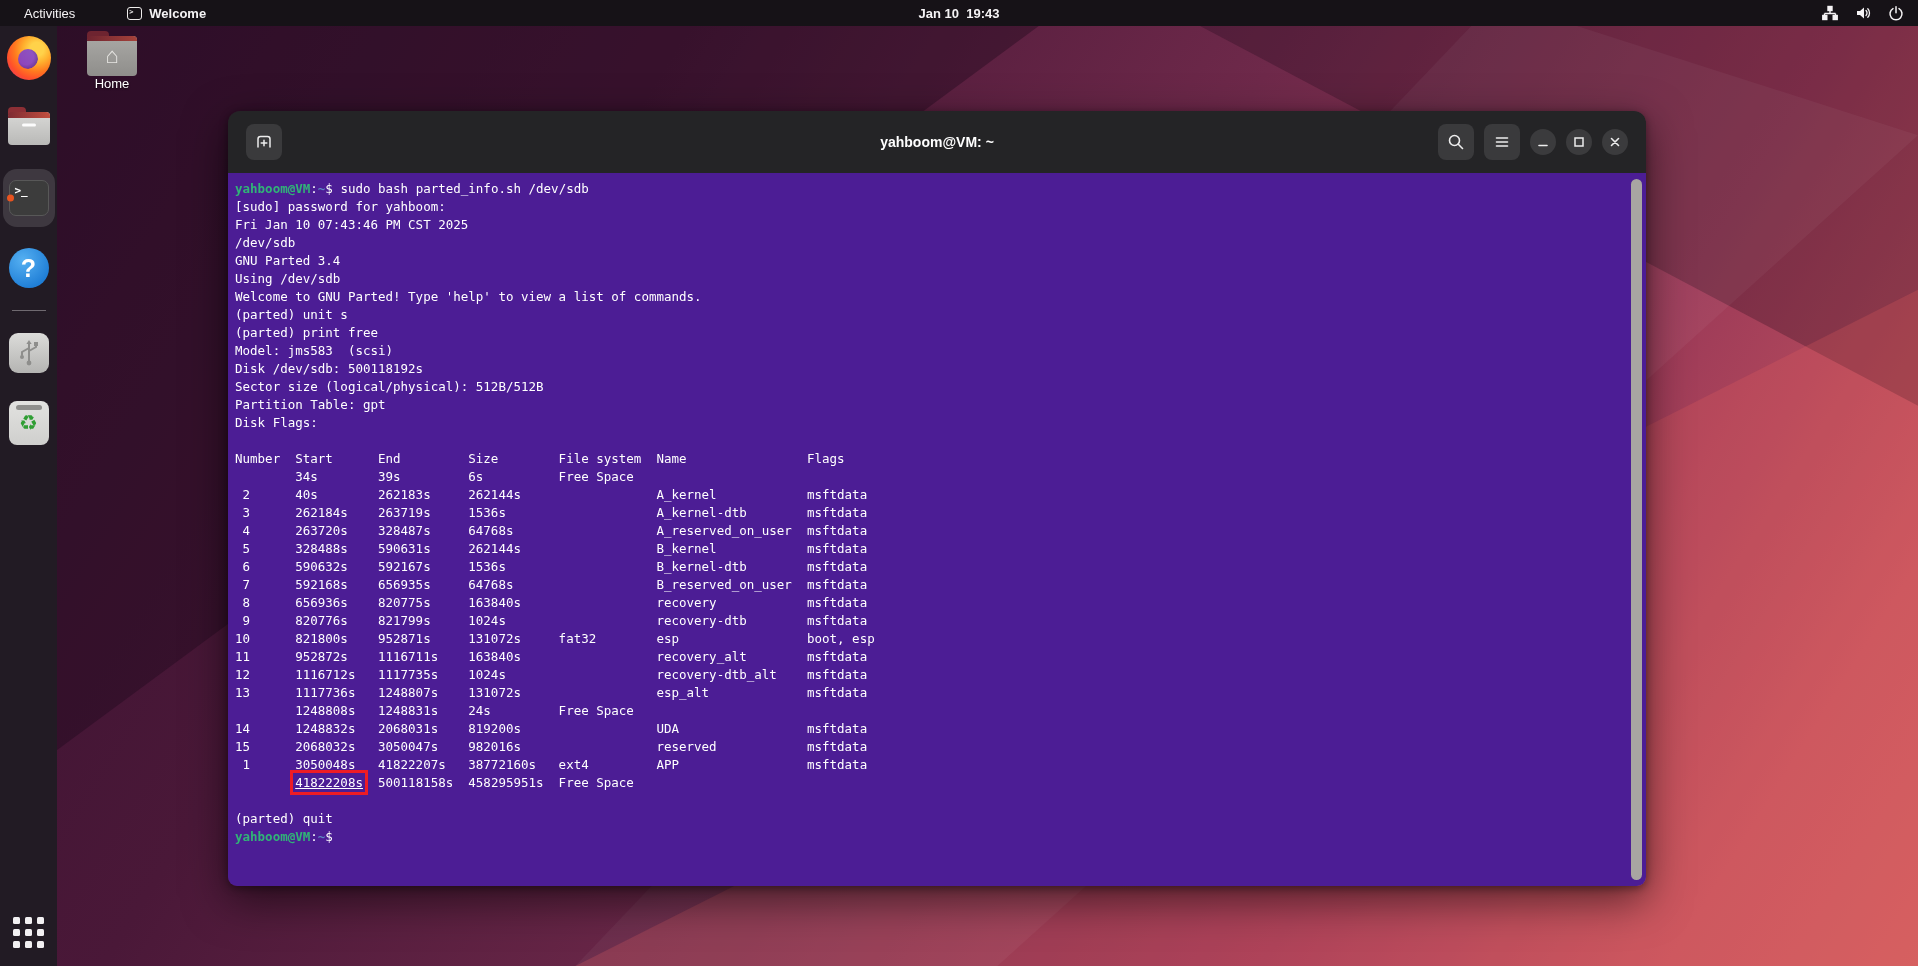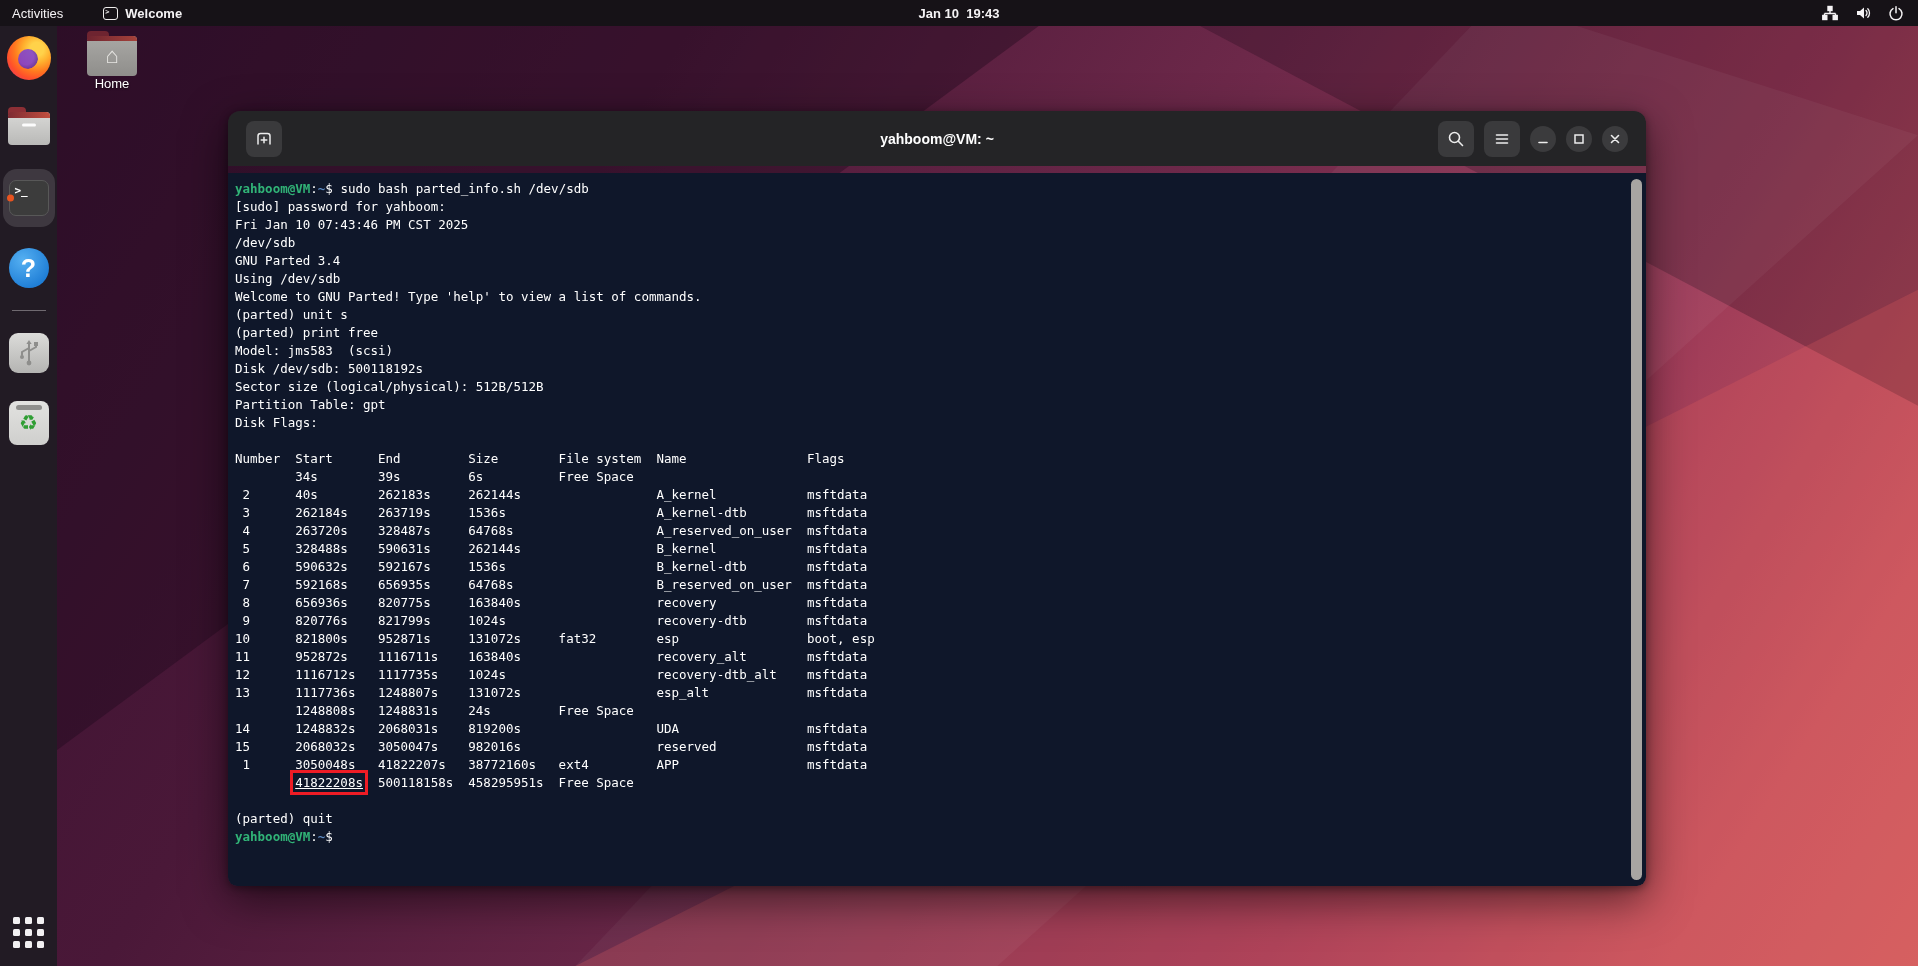--- a/index.html
+++ b/index.html
@@ -15,21 +15,21 @@
   .facet2 { background:rgba(240,100,95,0.22); clip-path:polygon(100% 30%,100% 100%,30% 100%); }
   .facet3 { background:rgba(255,255,255,0.045); clip-path:polygon(30% 100%,78% 0,100% 14%,52% 100%); }
   .facet4 { background:rgba(20,5,20,0.25); clip-path:polygon(100% 0,60% 0,100% 42%); }
 
   
   .topbar {
     position:absolute; top:0; left:0; right:0; height:26px; background:#161217;
     display:flex; align-items:center; color:#f5f3f5; font-size:13px; z-index:50;
   }
   .tb-left { display:flex; align-items:center; height:100%; }
-  .tb-activities { padding:0 12px; display:flex; align-items:center; height:100%; cursor:pointer; }
+  .tb-activities { padding:0 24px; display:flex; align-items:center; height:100%; cursor:pointer; }
   .tb-app { display:flex; align-items:center; gap:7px; padding:0 10px; margin-left:18px; height:100%; font-weight:600; }
   .tb-term-glyph { width:15px; height:13px; border:1.4px solid #efeded; border-radius:3px;
     font-family:"DejaVu Sans Mono",monospace; font-size:7px; line-height:9px; padding-left:1px; color:#efeded; font-weight:700;}
   .tb-clock { position:absolute; left:50%; transform:translateX(-50%); font-weight:600; white-space:pre; }
   .tb-right { margin-left:auto; display:flex; align-items:center; gap:16px; padding-right:14px; height:100%; }
   .tb-icon { width:17px; height:17px; display:flex; align-items:center; justify-content:center; }
 
   
   .dock {
     position:absolute; top:26px; left:0; bottom:0; width:57px; background:#221b24;
@@ -69,26 +69,26 @@
     display:flex; align-items:center; justify-content:center; }
   .home-folder::before { content:""; position:absolute; top:-5px; left:0; width:22px; height:8px; background:#6e2430; border-radius:4px 4px 0 0; }
   .home-folder::after { content:""; position:absolute; top:0; left:0; right:0; height:5px; border-radius:4px 4px 0 0;
     background:linear-gradient(90deg,#6e2430,#a5423a); }
   .home-glyph { font-size:22px; color:#e6e5e2; line-height:1; }
   .home-label { color:#ffffff; font-size:13px; text-shadow:0 1px 2px rgba(0,0,0,.7); }
 
   
   .window { position:absolute; left:228px; top:111px; width:1418px; height:775px; border-radius:12px 12px 9px 9px;
     box-shadow:0 14px 44px rgba(0,0,0,0.55), 0 2px 8px rgba(0,0,0,0.4); overflow:hidden; z-index:30; }
-  .titlebar { height:55px; background:#242426; display:flex; align-items:center; position:relative; padding:0 18px; }
+  .titlebar { height:62px; background:#242426; display:flex; align-items:center; position:relative; padding:0 18px; }
   .tb-btn { width:36px; height:36px; border-radius:8px; background:#3a3a3c; display:flex; align-items:center; justify-content:center; cursor:pointer; }
   .win-title { position:absolute; left:50%; transform:translateX(-50%); color:#ffffff; font-weight:700; font-size:14px; }
   .tbar-right { margin-left:auto; display:flex; align-items:center; gap:10px; }
   .circle-btn { width:26px; height:26px; border-radius:50%; background:#3b3b3d; display:flex; align-items:center; justify-content:center; cursor:pointer; }
-  .term-body { position:absolute; top:62px; left:0; right:0; bottom:0; background:#0f172a; }
+  .term-body { position:absolute; top:62px; left:0; right:0; bottom:0; background:#4c1d95; }
   .term-pre { position:absolute; left:7px; top:7px; right:22px; bottom:0;
     font-family:"DejaVu Sans Mono",monospace; font-size:12.5px; line-height:18px; color:#ffffff; white-space:pre; }
   .tline { min-height:18px; }
   .tuser { color:#31b477; font-weight:700; }
   .tpath { color:#5d8ac2; font-weight:700; }
   .boxed { outline:3px solid #ee1c25; outline-offset:2px;text-decoration:underline; }
   .scrollbar { position:absolute; right:4px; top:6px; bottom:6px; width:11px; background:#a8a5a2; border-radius:6px; cursor:pointer; }
 </style>
 </head>
 <body>

